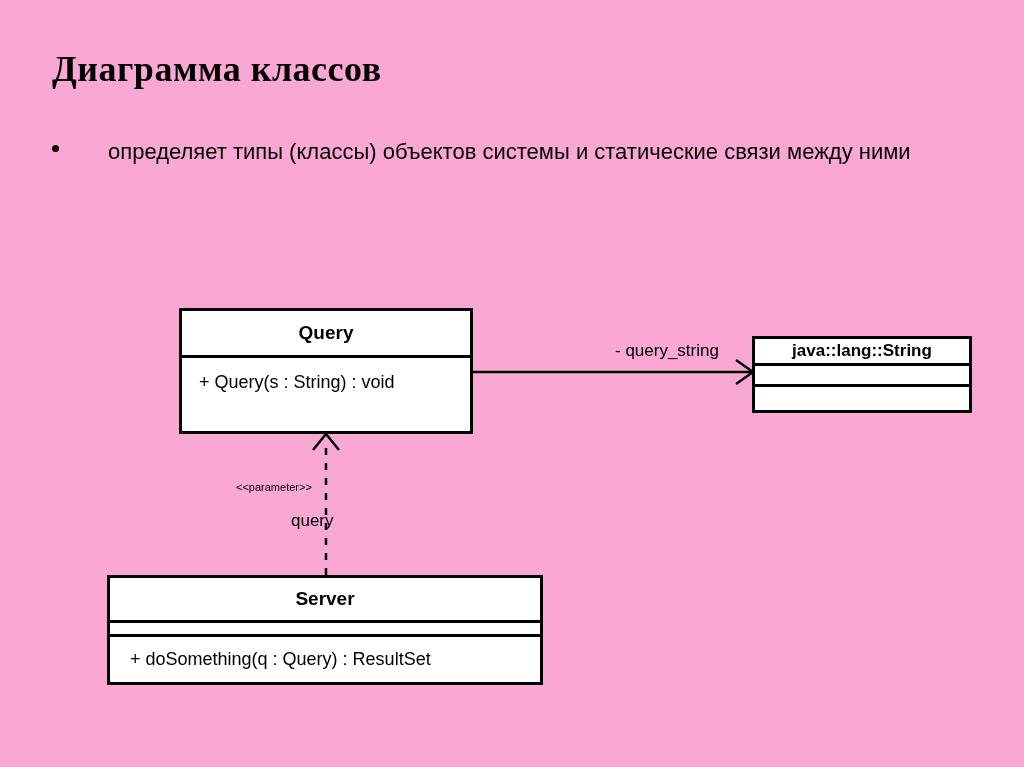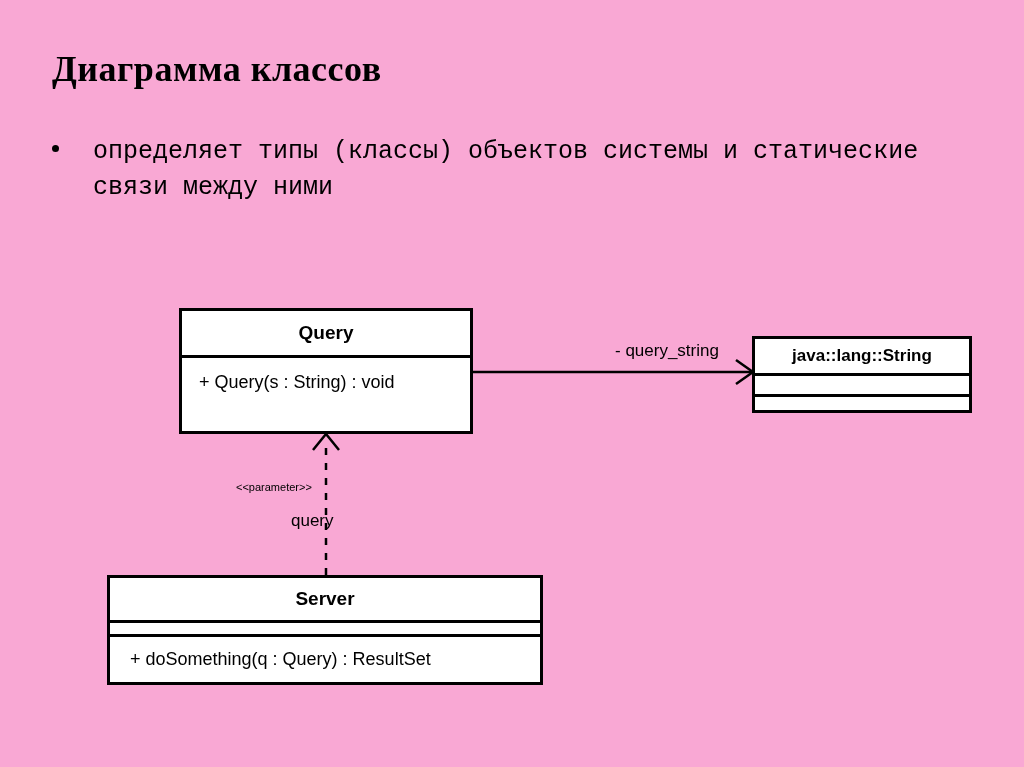--- a/index.html
+++ b/index.html
@@ -42,25 +42,25 @@
     position: absolute;
     left: 0px;
     top: 11px;
     width: 7px;
     height: 7px;
     background: #000000;
     border-radius: 50%;
   }
   .bullet-text {
     position: absolute;
-    left: 41px;
+    left: 56px;
     top: 0px;
     width: 830px;
-    font-family: Liberation Mono, monospace;
-    font-size: 25px;
+    font-family: Liberation Sans, sans-serif;
+    font-size: 22px;
     line-height: 36px;
     color: #000000;
   }
 
   
   .diagram {
     position: absolute;
     left: 0;
     top: 0;
     width: 1024px;
@@ -116,21 +116,21 @@
   }
 
   
   #class-string {
     left: 752px;
     top: 336px;
     width: 220px;
     height: 77px;
   }
   #class-string .uml-name {
-    height: 34px;
+    height: 24px;
     font-size: 17px;
     text-align: center;
   }
   #class-string .uml-compartment.empty-a { height: 21px; }
   #class-string .uml-compartment.empty-b { height: 20px; }
 
   
   #class-server {
     left: 107px;
     top: 575px;

